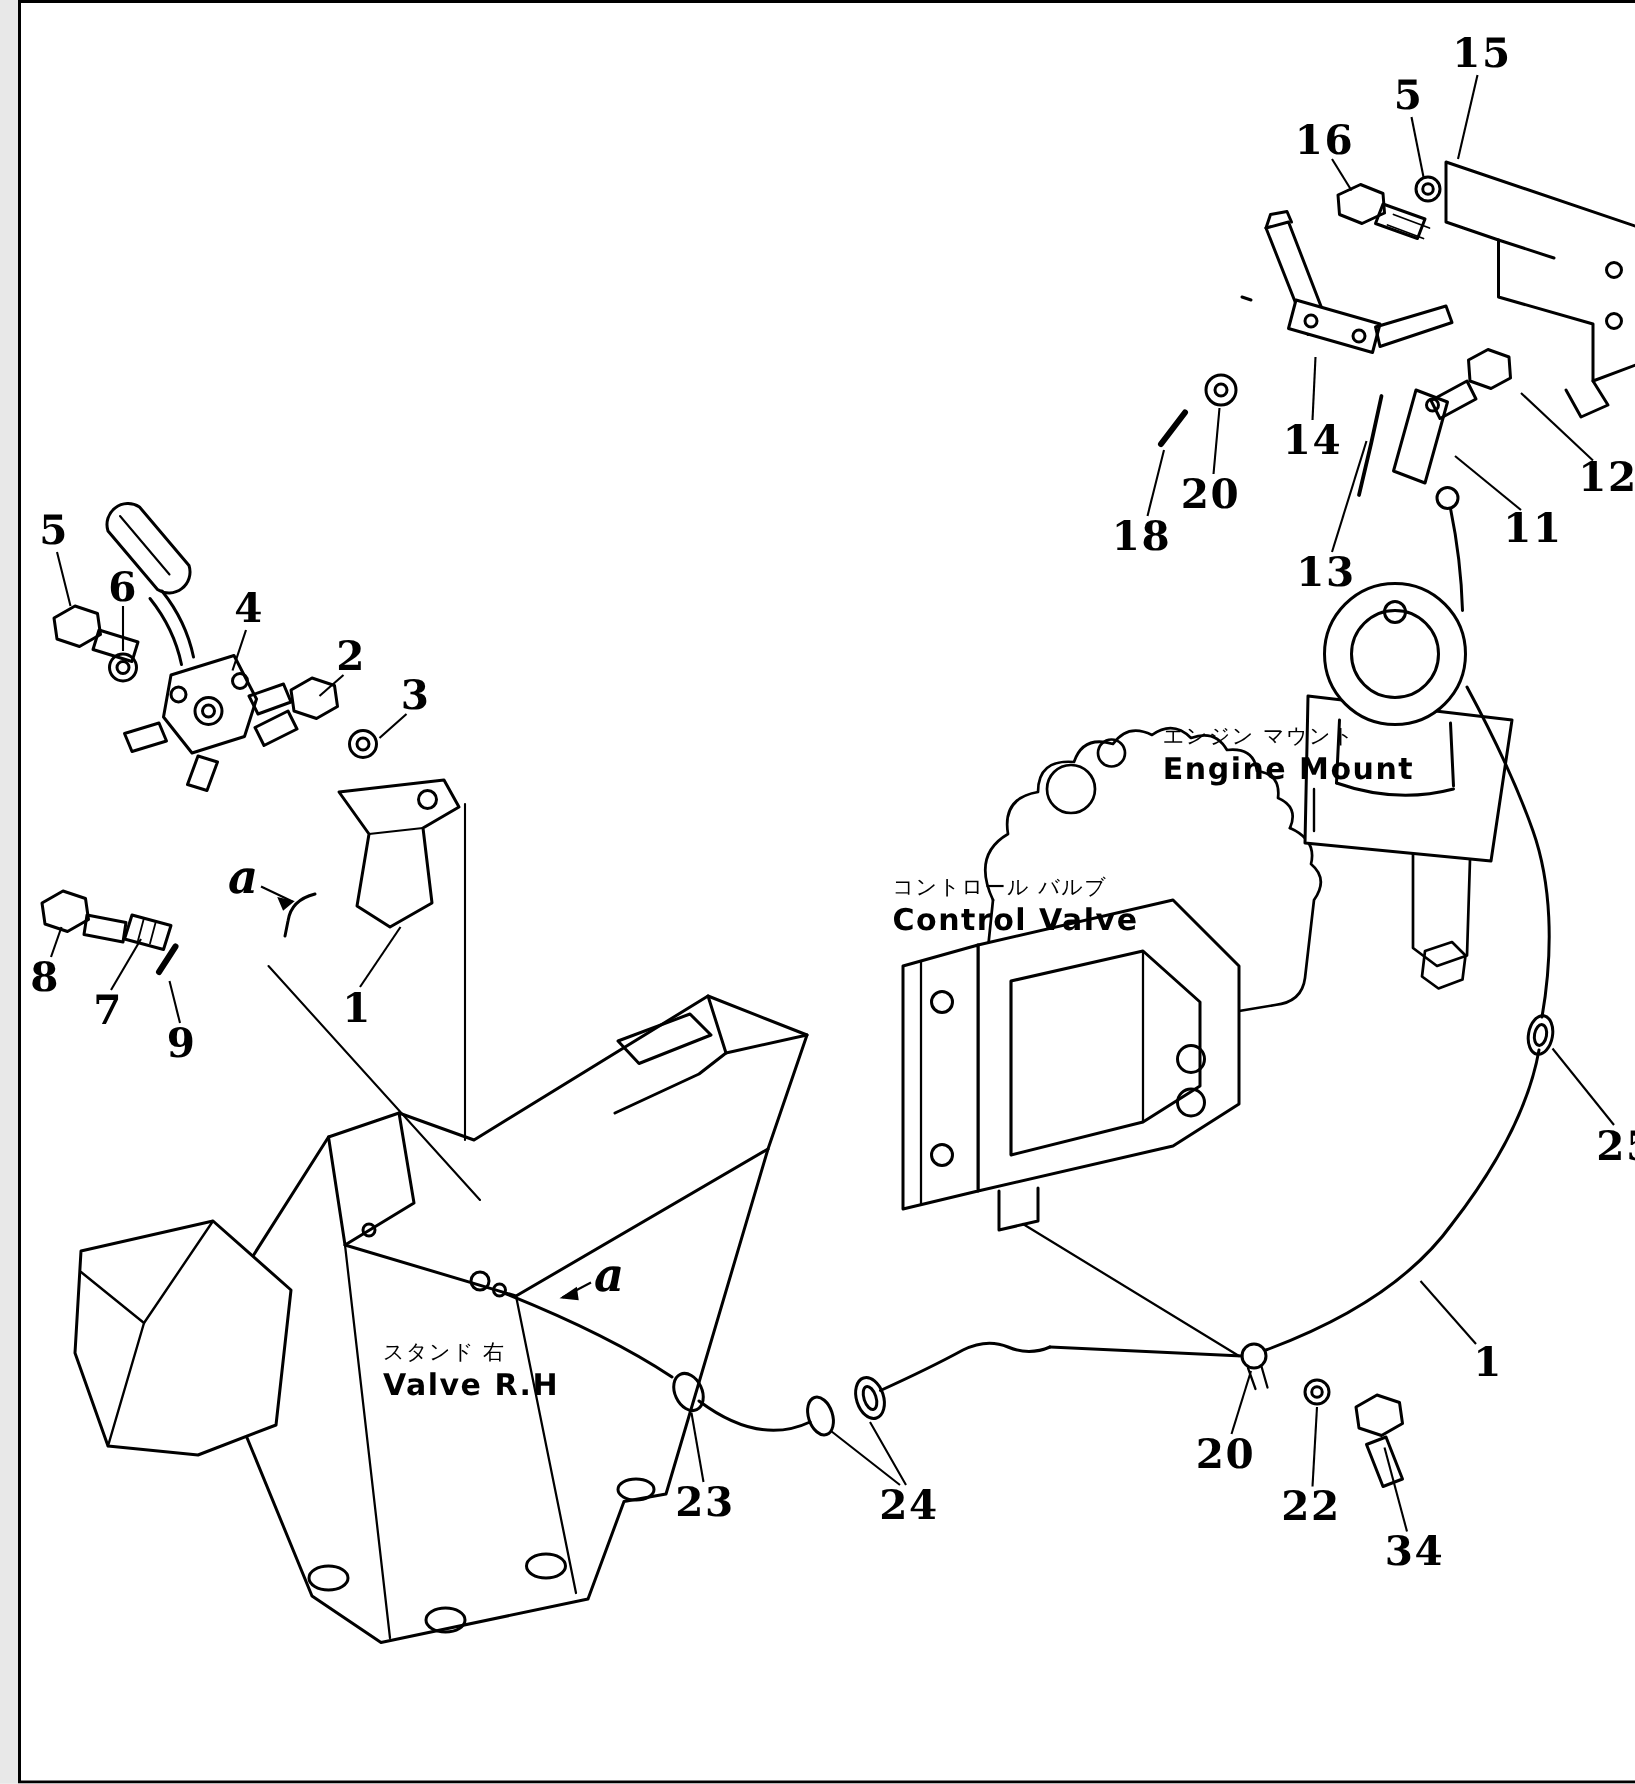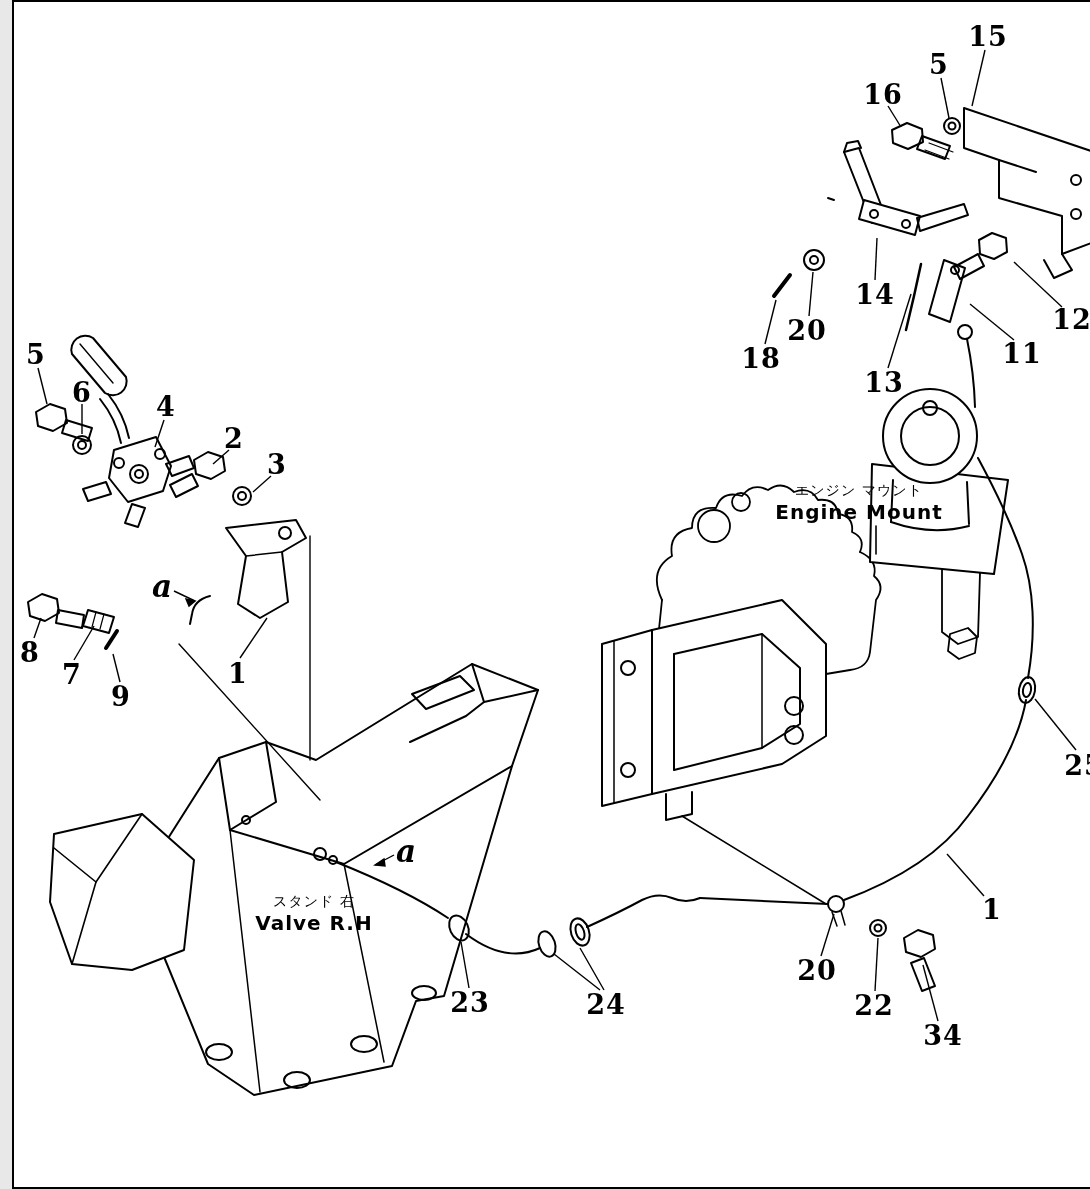--- a/index.html
+++ b/index.html
@@ -15,21 +15,21 @@
     font-size:27px;font-weight:bold;color:#000;letter-spacing:1px;
     font-family:"DejaVu Serif",serif;line-height:1;white-space:nowrap;
   }
   .ref-letter{
     position:absolute;transform:translate(-50%,-50%);
     font-size:31px;font-style:italic;font-weight:bold;color:#000;
     font-family:"DejaVu Serif",serif;line-height:1;
   }
   .part-label{
     position:absolute;transform:translate(-50%,-50%);
-    color:#000;text-align:center;white-space:nowrap;
+    color:#000;text-align:left;white-space:nowrap;
     font-family:"DejaVu Sans","Liberation Sans",sans-serif;
   }
   .part-label .jp{display:block;font-size:14px;letter-spacing:1px;}
   .part-label .en{display:block;font-size:20px;font-weight:bold;letter-spacing:1px;}
 </style>
 </head>
 <body>
 
 <div class="stage">
 
@@ -281,18 +281,22 @@
   <div class="callout" style="left:456px;top:1000px">23</div>
   <div class="callout" style="left:592px;top:1002px">24</div>
 
   <div class="ref-letter" style="left:148px;top:584px">a</div>
   <div class="ref-letter" style="left:392px;top:849px">a</div>
 
   <div class="part-label" style="left:300px;top:912px">
     <span class="jp">スタンド 右</span>
     <span class="en">Valve R.H</span>
   </div>
+  <div class="part-label" style="left:663px;top:602px">
+    <span class="jp">コントロール バルブ</span>
+    <span class="en">Control Valve</span>
+  </div>
   <div class="part-label" style="left:845px;top:501px">
     <span class="jp">エンジン マウント</span>
     <span class="en">Engine Mount</span>
   </div>
 
 </div>
 
 </body></html>

